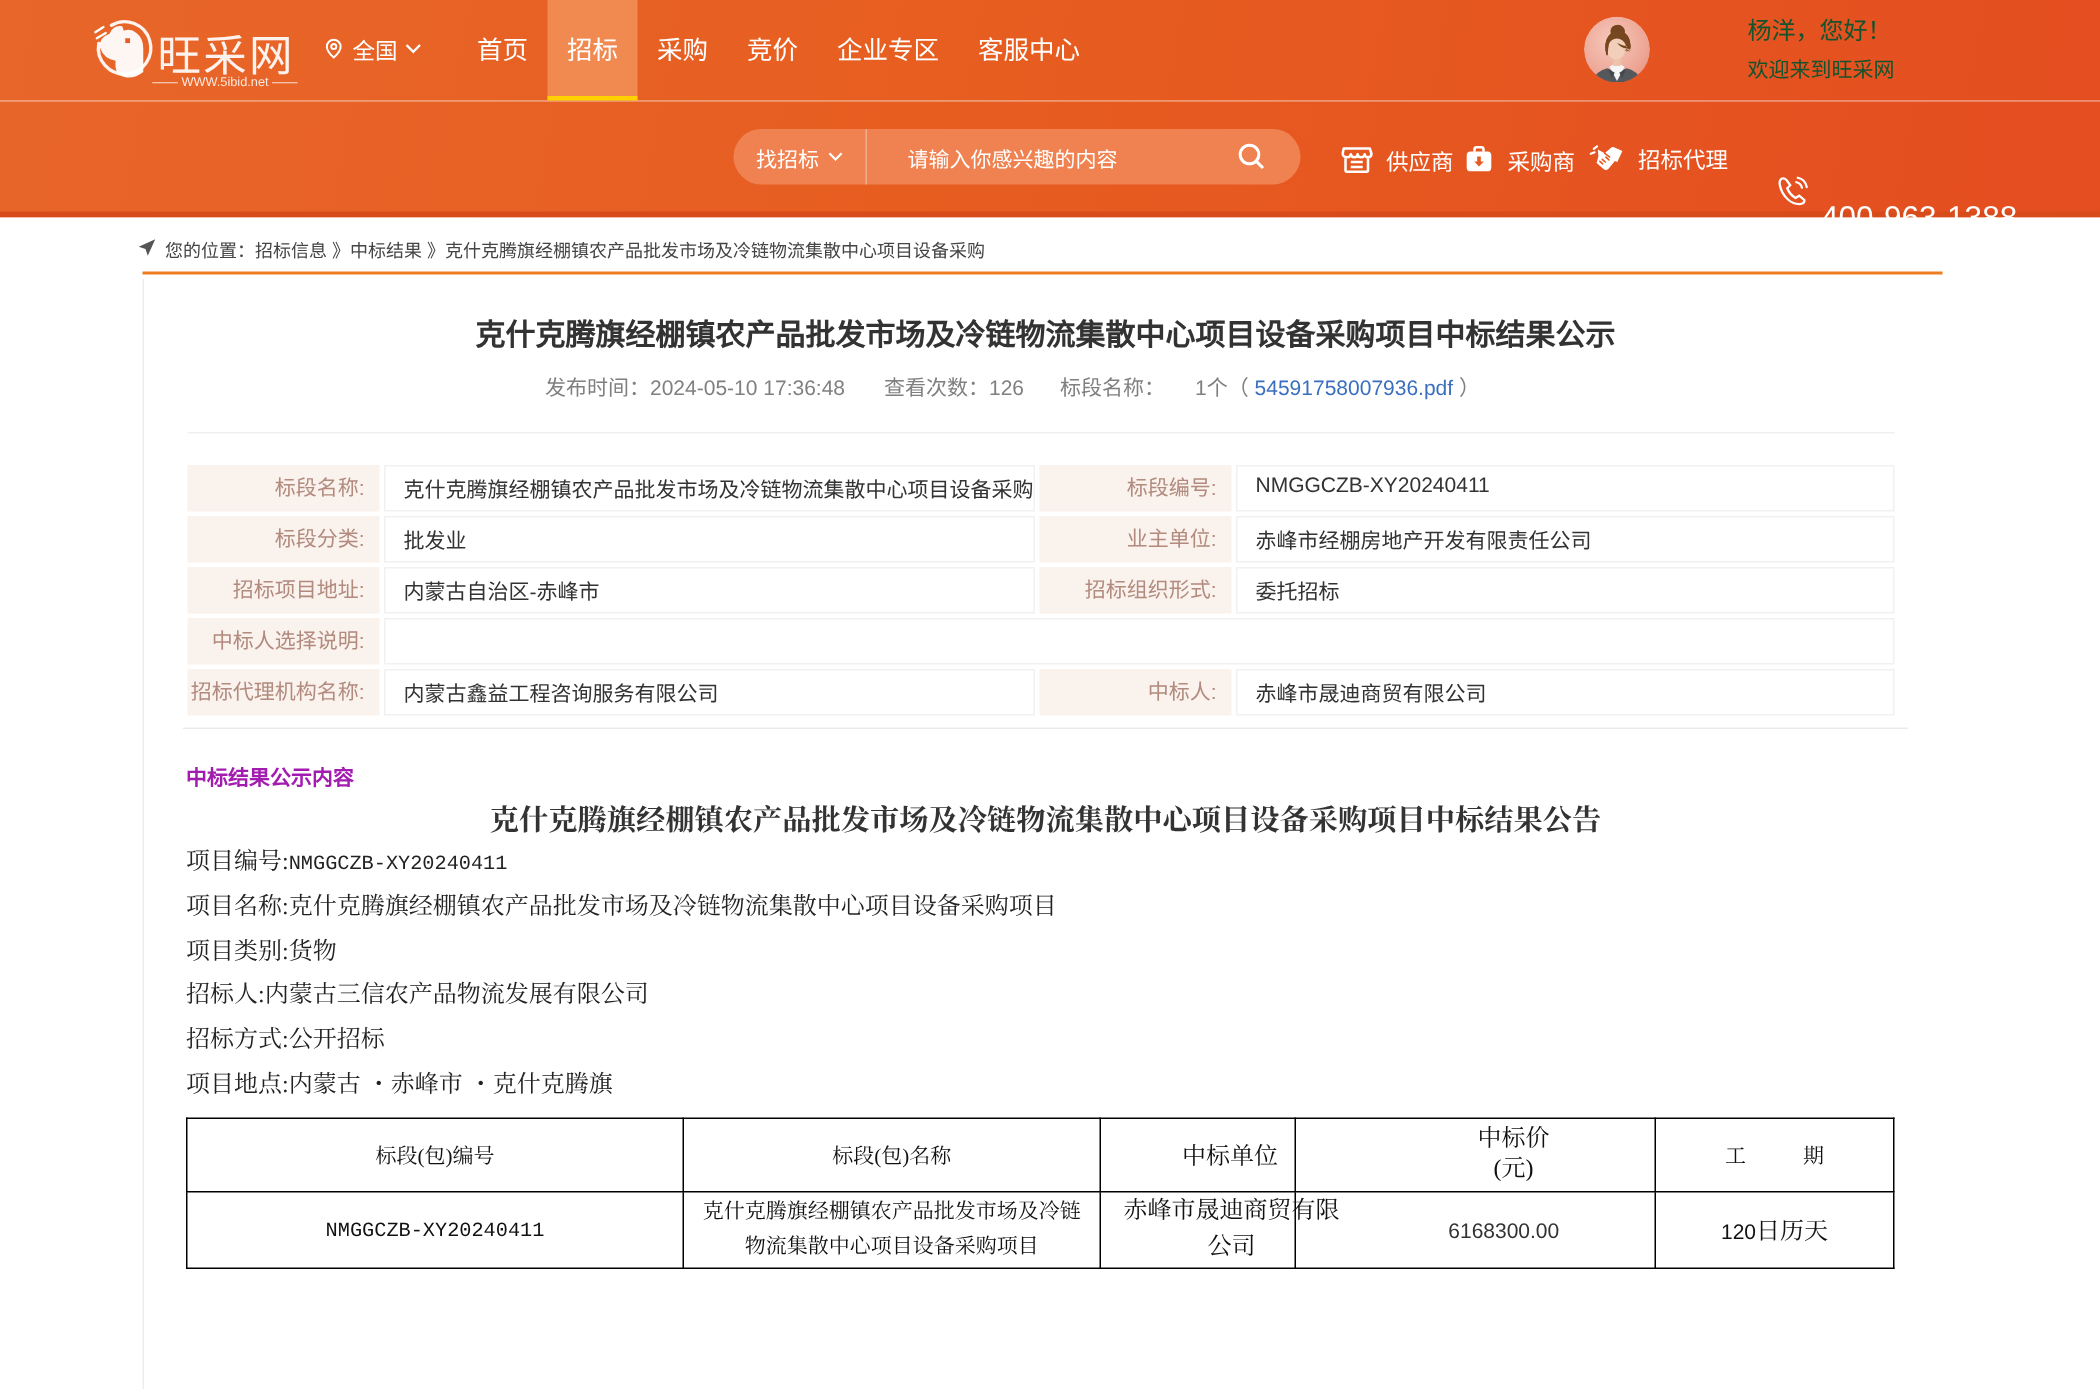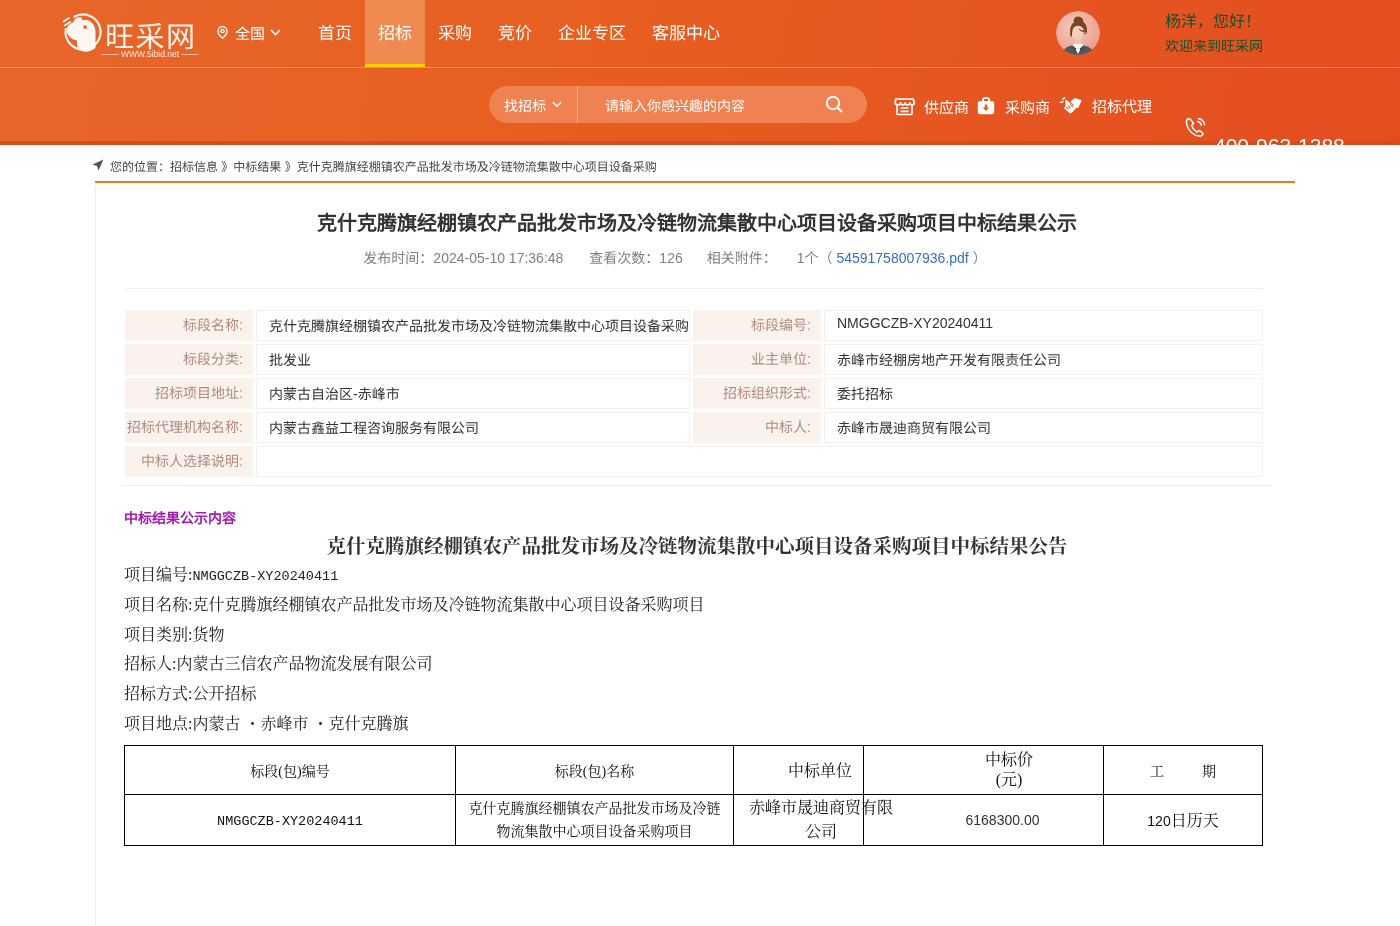--- a/index.html
+++ b/index.html
@@ -193,21 +193,21 @@
 
 <div class="vline" style="left:95px"></div>
 <div class="vline" style="left:1294px"></div>
 
 <div class="wrap">
   <div style="position:absolute;left:28px;top:102px;width:1138px;height:1px;background:#f0f0f0"></div>
   <div class="title">克什克腾旗经棚镇农产品批发市场及冷链物流集散中心项目设备采购项目中标结果公示</div>
   <div class="meta">
     <span>发布时间：2024-05-10 17:36:48</span>
     <span style="margin-left:26px">查看次数：126</span>
-    <span style="margin-left:24px">相关附件：</span>
+    <span style="margin-left:24px">标段名称：</span>
     <span style="margin-left:20px">1个（ <span class="lk">54591758007936.pdf</span> ）</span>
   </div>
 
   <table class="dtab">
     <tbody>
         <tr>
       <td class="lb">标段名称:</td>
       <td class="vl v1">克什克腾旗经棚镇农产品批发市场及冷链物流集散中心项目设备采购</td>
       <td class="lb l2">标段编号:</td>
       <td class="vl">NMGGCZB-XY20240411</td>
@@ -218,28 +218,28 @@
       <td class="lb l2">业主单位:</td>
       <td class="vl">赤峰市经棚房地产开发有限责任公司</td>
     </tr>
     <tr>
       <td class="lb">招标项目地址:</td>
       <td class="vl v1">内蒙古自治区-赤峰市</td>
       <td class="lb l2">招标组织形式:</td>
       <td class="vl">委托招标</td>
     </tr>
     <tr>
+      <td class="lb">中标人选择说明:</td>
+      <td class="vl" colspan="3"></td>
+    </tr>
+    <tr>
       <td class="lb">招标代理机构名称:</td>
       <td class="vl v1">内蒙古鑫益工程咨询服务有限公司</td>
       <td class="lb l2">中标人:</td>
       <td class="vl">赤峰市晟迪商贸有限公司</td>
-    </tr>
-    <tr>
-      <td class="lb">中标人选择说明:</td>
-      <td class="vl" colspan="3"></td>
     </tr>
   </tbody>
     </table>
 
   <div class="sep"></div>
   <div class="sect">中标结果公示内容</div>
   <div class="serifh">克什克腾旗经棚镇农产品批发市场及冷链物流集散中心项目设备采购项目中标结果公告</div>
 
   <div class="blines">
     <p>项目编号:<span class="code">NMGGCZB-XY20240411</span></p>

